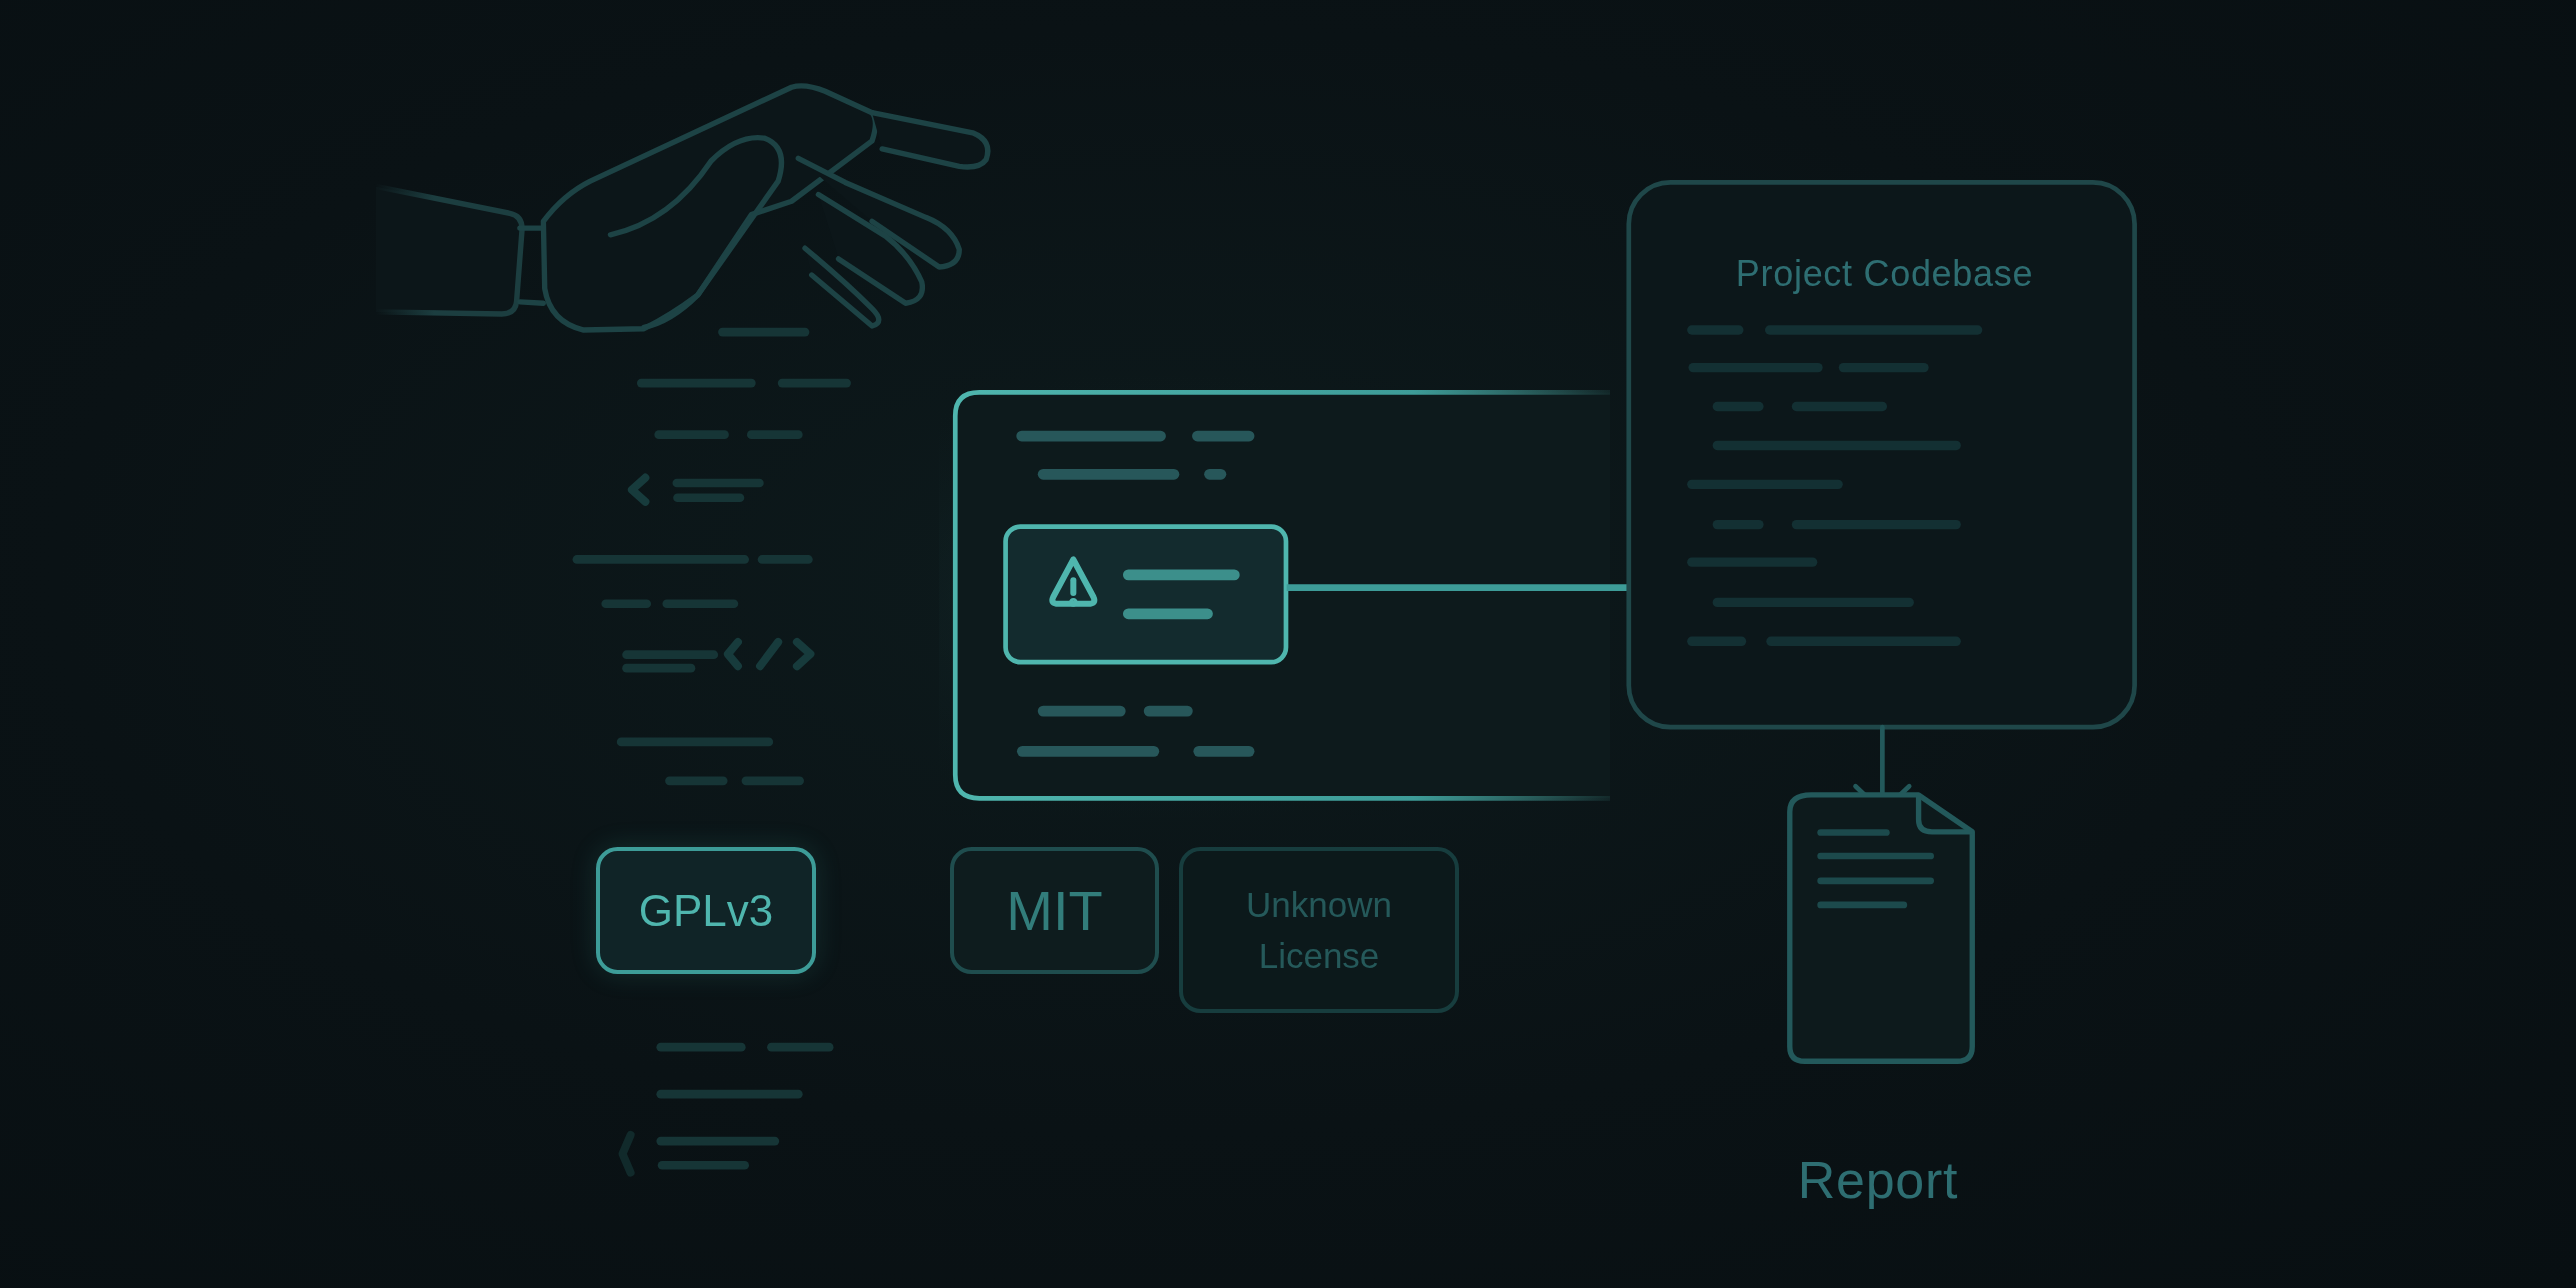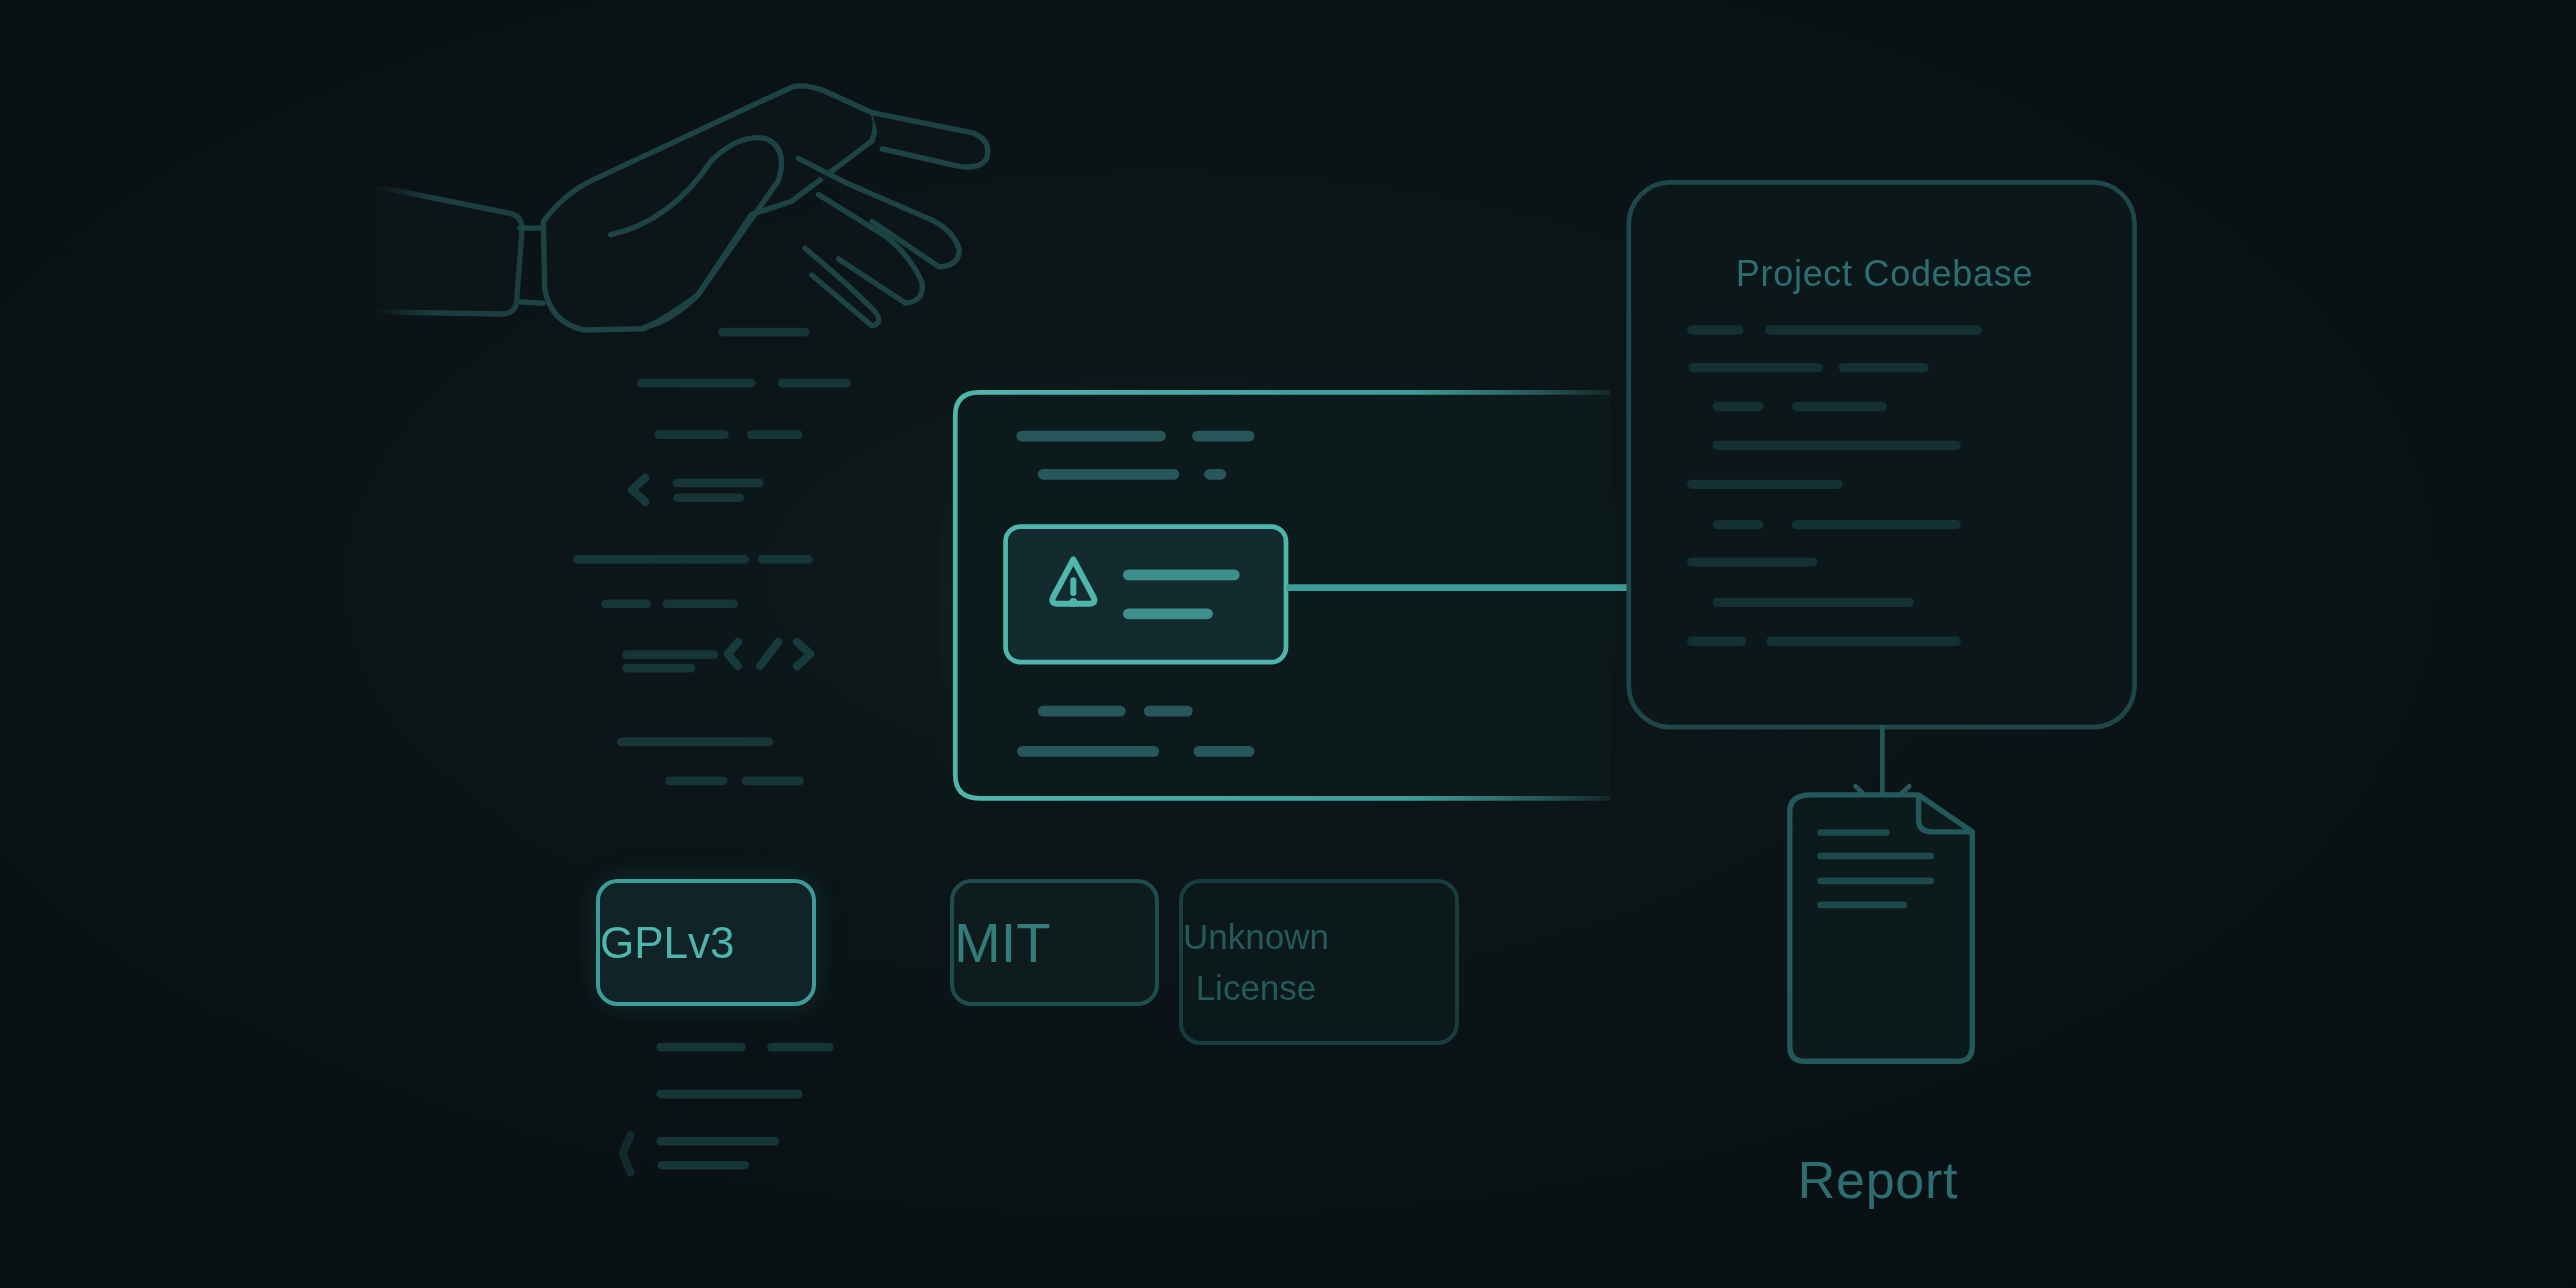--- a/index.html
+++ b/index.html
@@ -2,21 +2,21 @@
 <html style="font-size:10.7px"><head>
 <meta charset="utf-8">
 <style>
   html,body{margin:0;padding:0;background:#0a1114;}
   body{width:2576px;height:1288px;position:relative;overflow:hidden;font-family:"Liberation Sans",sans-serif;}
   .canvas{position:absolute;inset:0;background:radial-gradient(ellipse at 45% 45%, #0d1a1c 0%, #0a1215 55%, #080f12 100%);}
   svg.layer{position:absolute;left:0;top:0;width:2576px;height:1288px;}
   .label{position:absolute;color:#2f6f72;font-weight:500;letter-spacing:0.7px;text-align:center;white-space:nowrap;}
   .project-title{left:1623px;top:225px;width:523px;font-size:36px;color:#2e6e72;margin-top:28px;}
   .report-title{left:1690px;top:1087px;width:376px;font-size:52px;line-height:62px;color:#2e6e72;}
-  .badge{position:absolute;border-radius:21.5px;display:flex;align-items:center;justify-content:flex-start;text-align:center;margin-top:32px;}
+  .badge{position:absolute;border-radius:21.5px;display:flex;align-items:center;justify-content:center;text-align:center;}
   .badge-gpl{left:596px;top:847px;width:212px;height:119px;border:4px solid #3d9c98;background:#102427;color:#4fb6ae;font-size:44px;box-shadow:0 0 27px rgba(60,160,150,0.18);}
   .badge-mit{left:950px;top:847px;width:201px;height:119px;border:4px solid #1f4d4e;background:#0e1c1e;color:#327d7b;font-size:56px;}
   .badge-unk{left:1179px;top:847px;width:272px;height:158px;border:4px solid #173d3e;background:#0c191b;color:#25595a;font-size:35px;line-height:51px;}
 </style>
 </head>
 <body>
 
 <div class="canvas"></div>
 
 <svg class="layer" viewBox="0 0 3840 1920">

